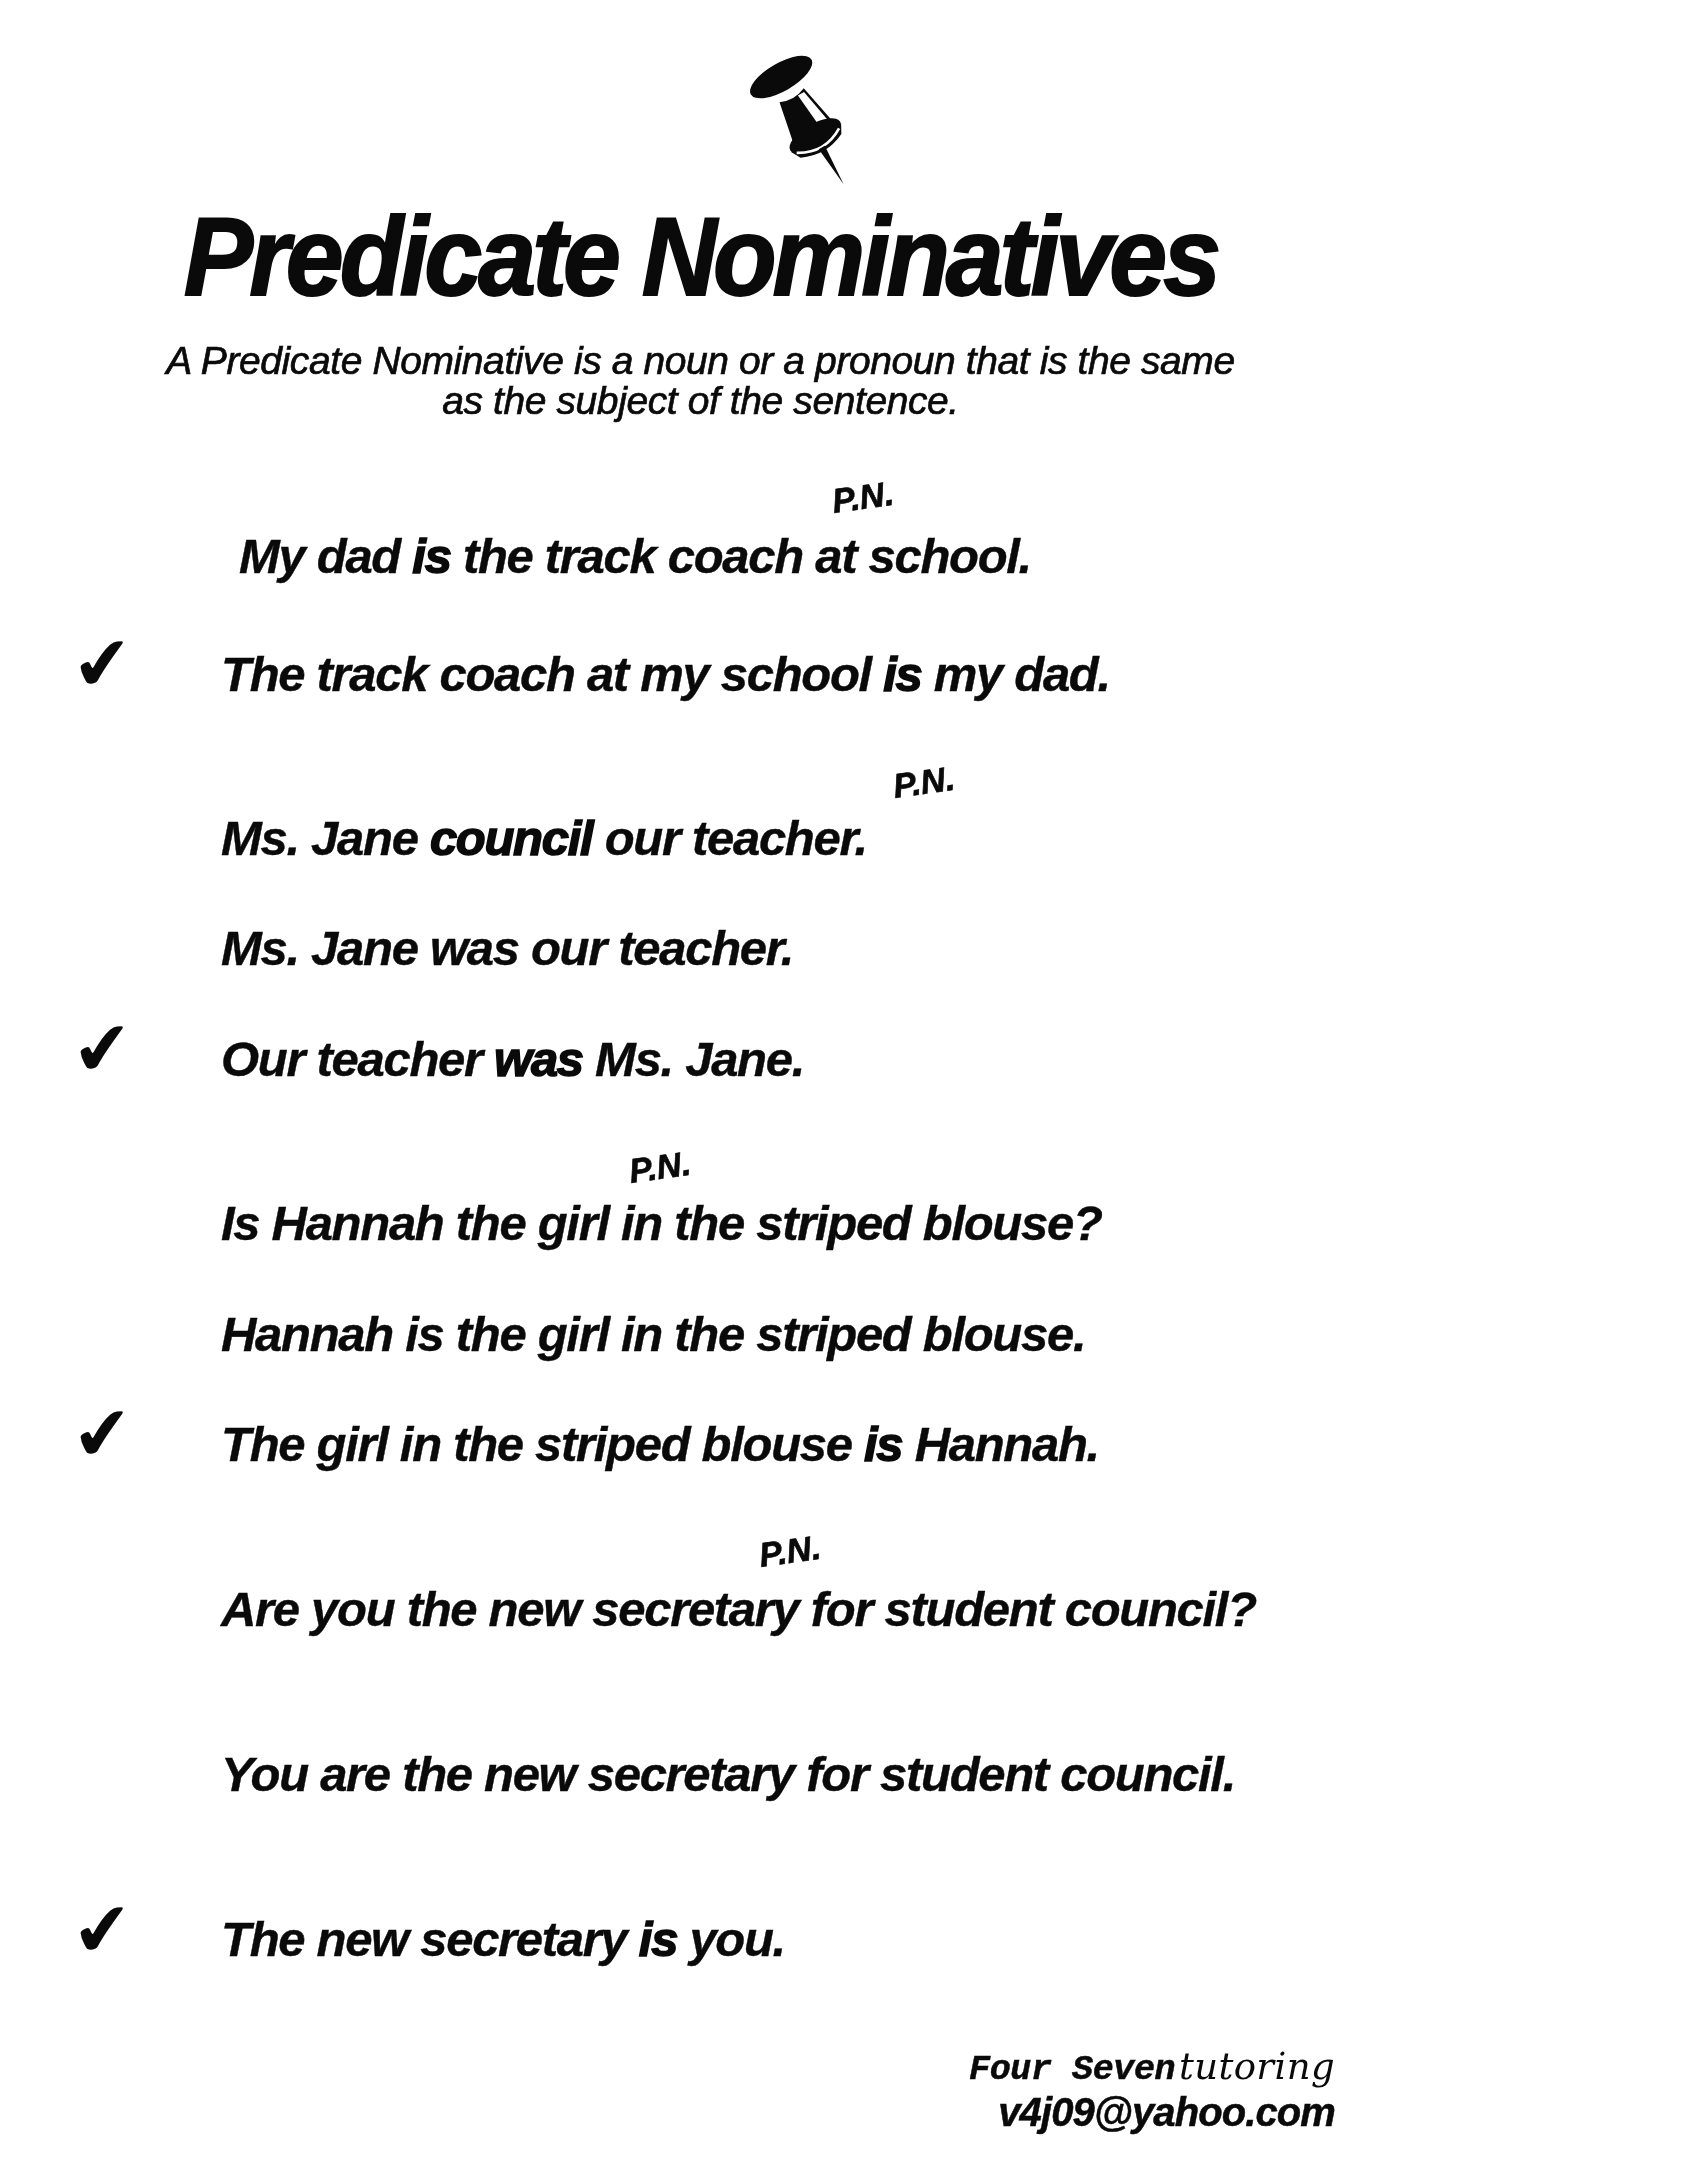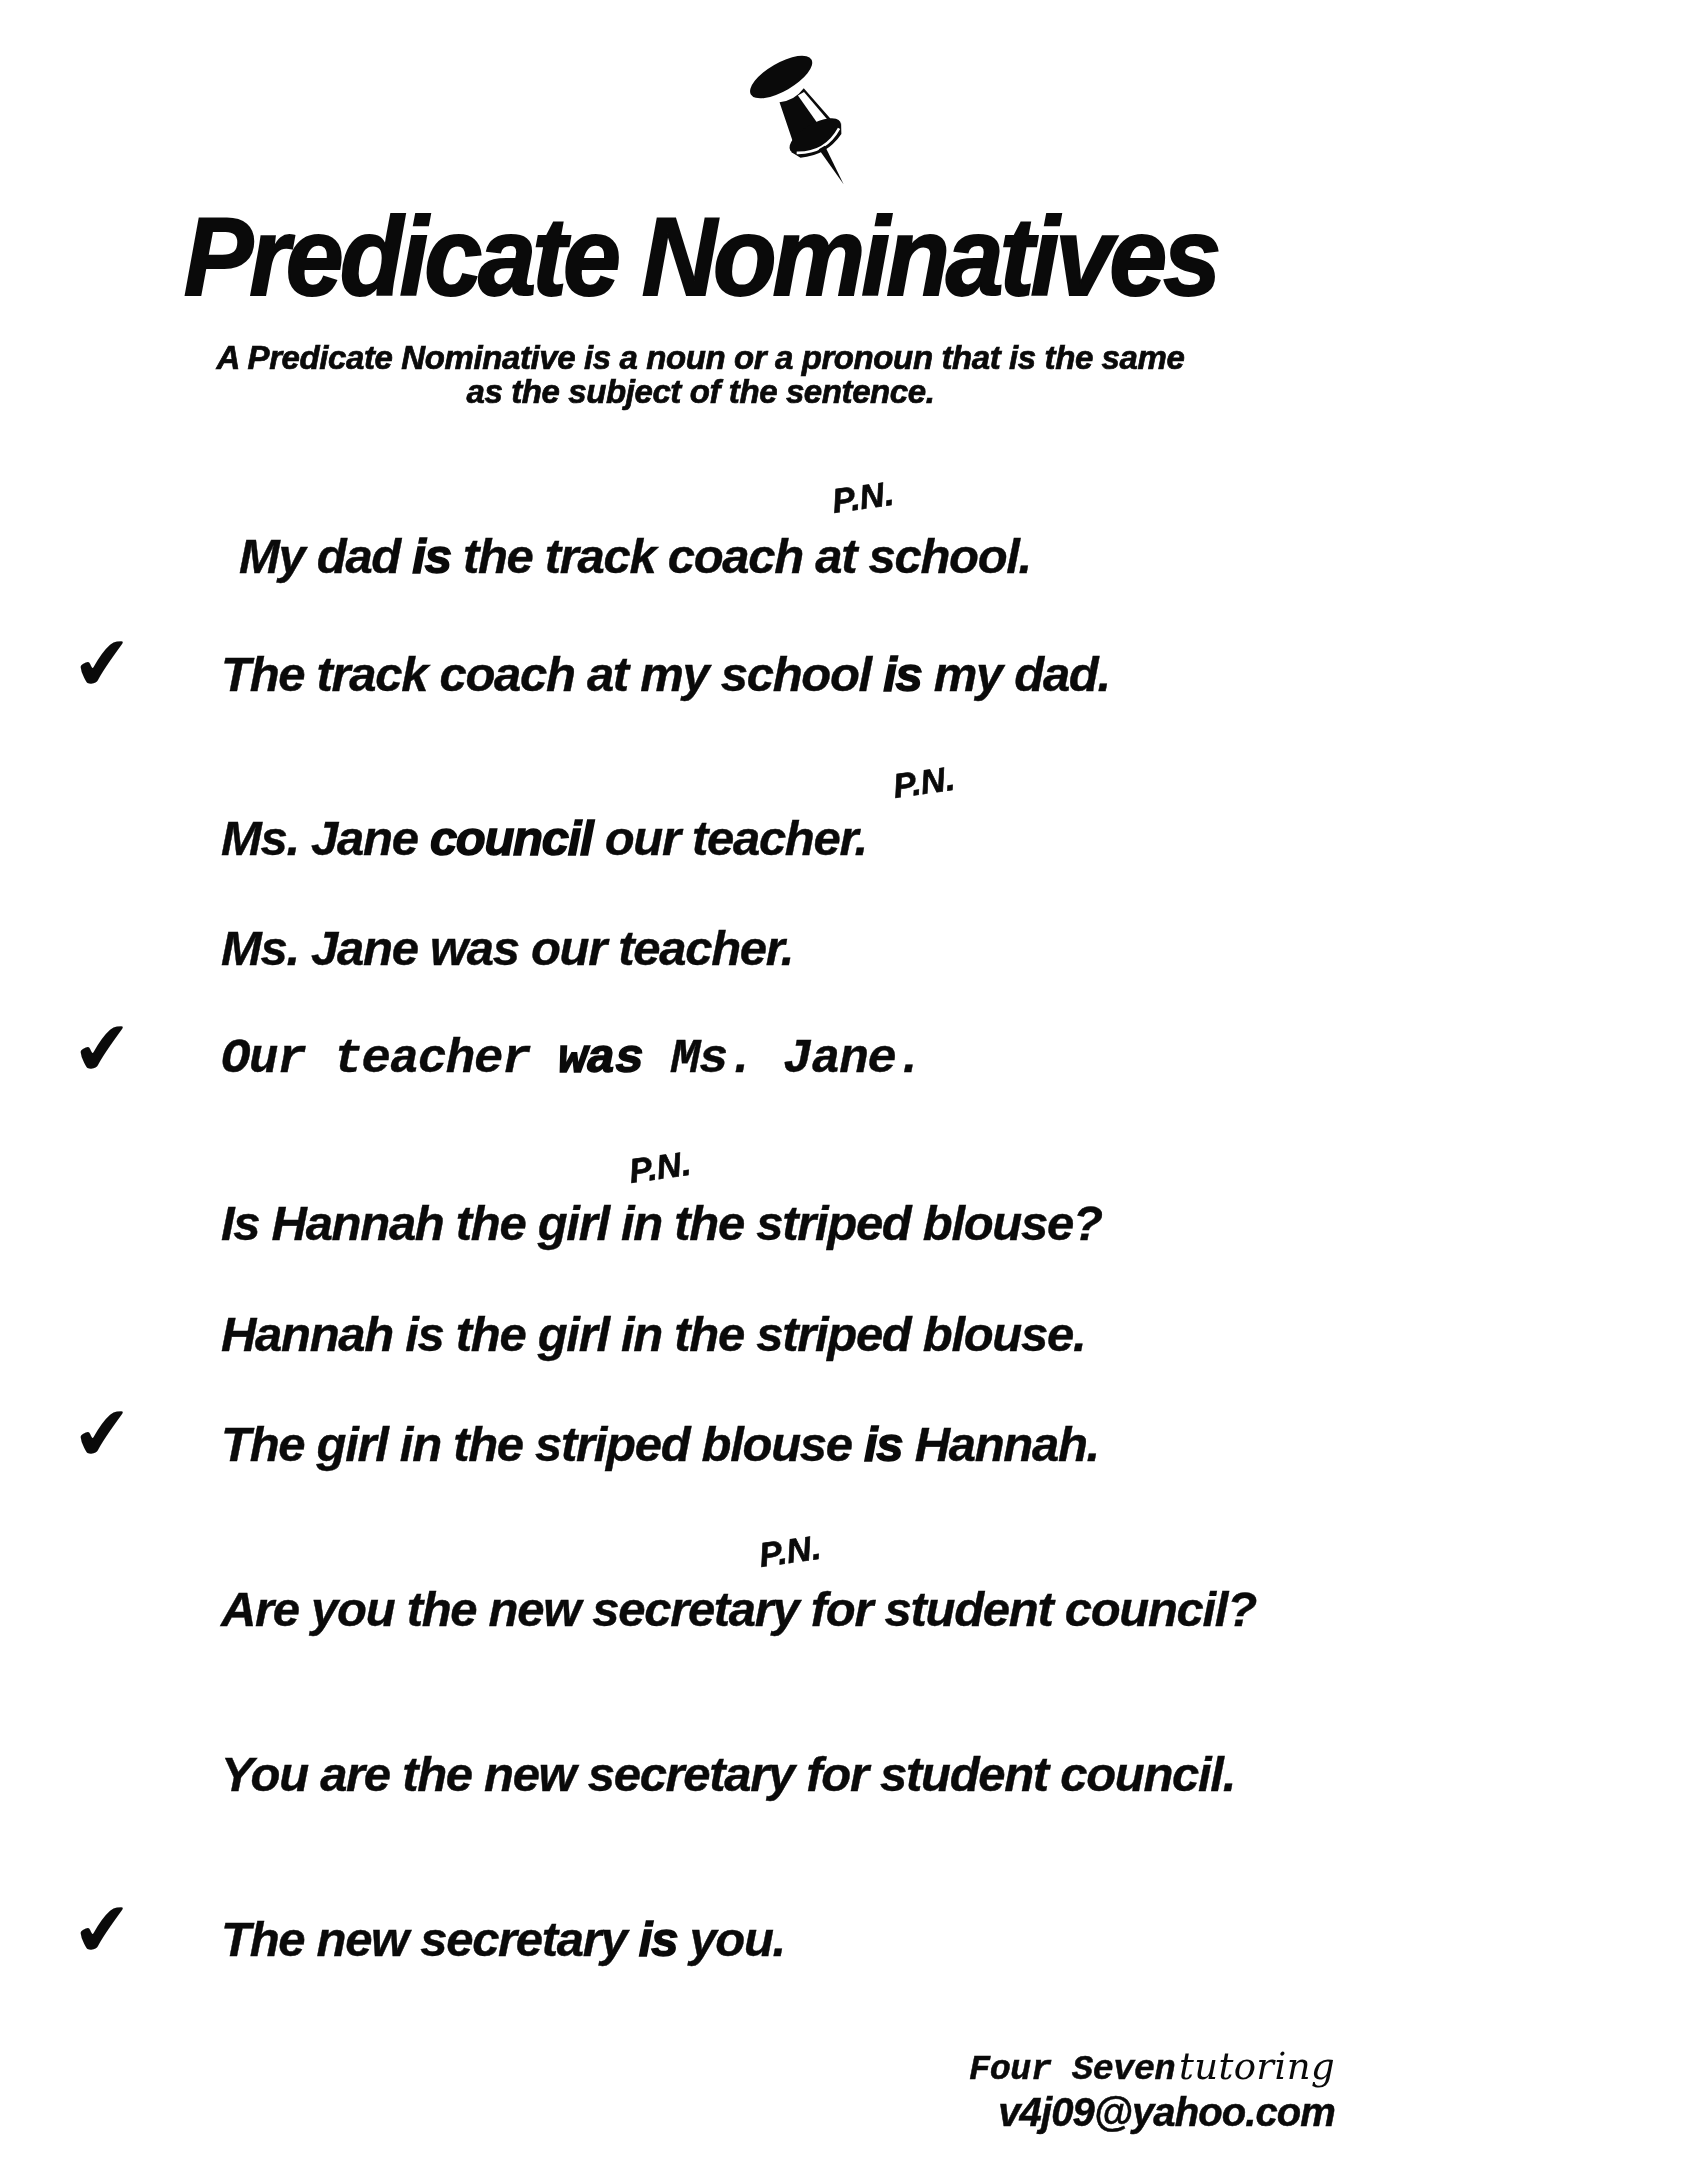--- a/index.html
+++ b/index.html
@@ -11,21 +11,21 @@
   .title{
     position:absolute;top:201px;left:0;width:100%;margin:0;
     text-align:center;font-size:112px;font-weight:700;font-style:italic;
     letter-spacing:-4.3px;line-height:1.0;
     transform:scaleX(0.93);transform-origin:50% 50%;
     -webkit-text-stroke:1.9px #0a0a0a;
     white-space:nowrap;
   }
   .subtitle{
     position:absolute;top:341px;left:0;width:100%;
-    text-align:center;font-size:33px;font-weight:700;font-style:italic;
+    text-align:center;font-size:39px;font-weight:400;font-style:italic;
     letter-spacing:-0.4px;line-height:1.02;
     -webkit-text-stroke:0.7px #0a0a0a;
   }
 
   .pn{
     position:absolute;font-size:34px;font-weight:700;font-style:italic;
     transform:rotate(-8deg);transform-origin:left bottom;
     -webkit-text-stroke:0.7px #0a0a0a;
     white-space:nowrap;
   }
@@ -38,21 +38,21 @@
     position:absolute;left:221px;max-width:1133px;
     font-size:49px;font-weight:700;font-style:italic;
     letter-spacing:-1.3px;line-height:1.12;
     -webkit-text-stroke:0.4px #0a0a0a;
   }
   .sent .verb{-webkit-text-stroke:1.5px #0a0a0a;}
   #s1{top:529px;margin-left:18px;}
   #s2{top:647px;}
   #s3{top:811px;}
   #s4{top:921px;}
-  #s5{top:1032px;font-family:Liberation Mono, monospace;}
+  #s5{top:1032px;}
   #s6{top:1196px;}
   #s7{top:1307px;}
   #s8{top:1417px;}
   #s9{top:1582px;max-width:1056px;}
   #s10{top:1747px;max-width:1056px;}
   #s11{top:1912px;}
 
   .chk{
     position:absolute;left:72px;
     font-family:"DejaVu Sans",sans-serif;font-size:73px;line-height:1;

